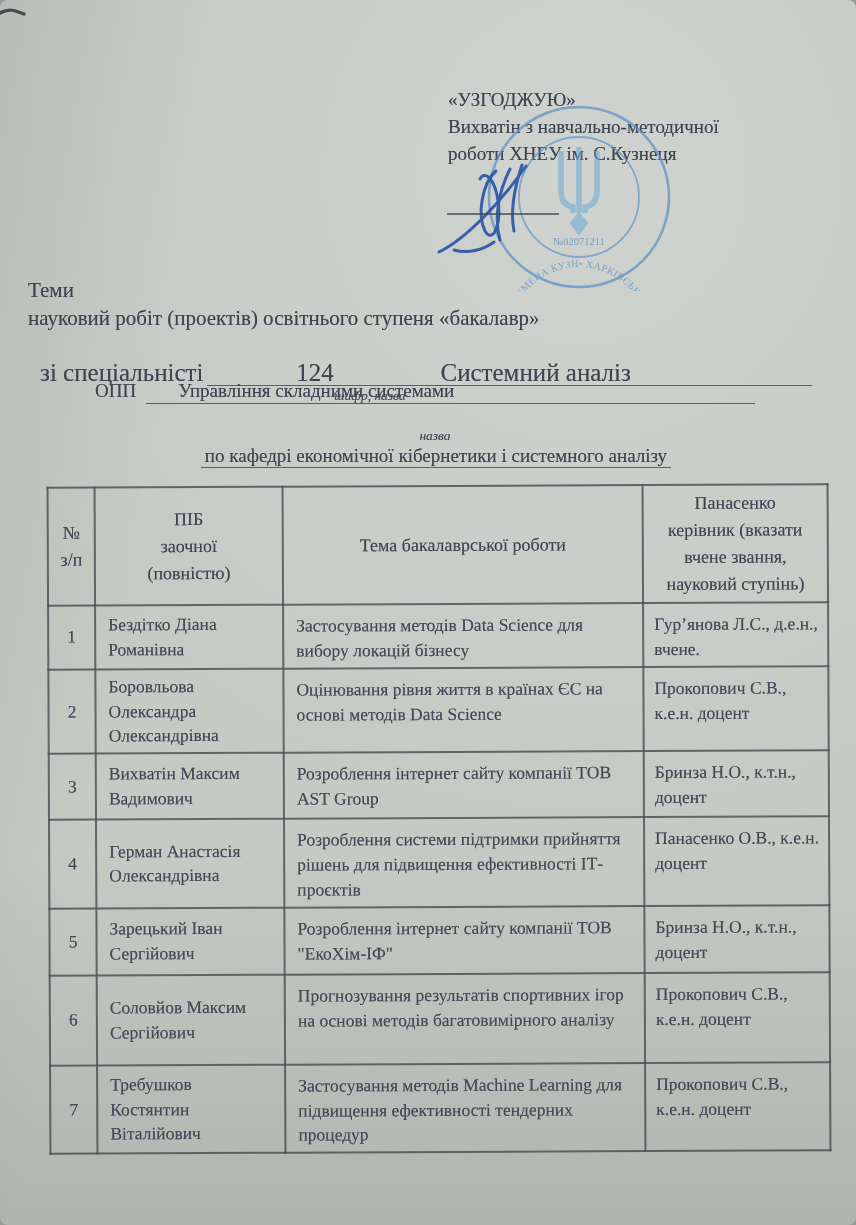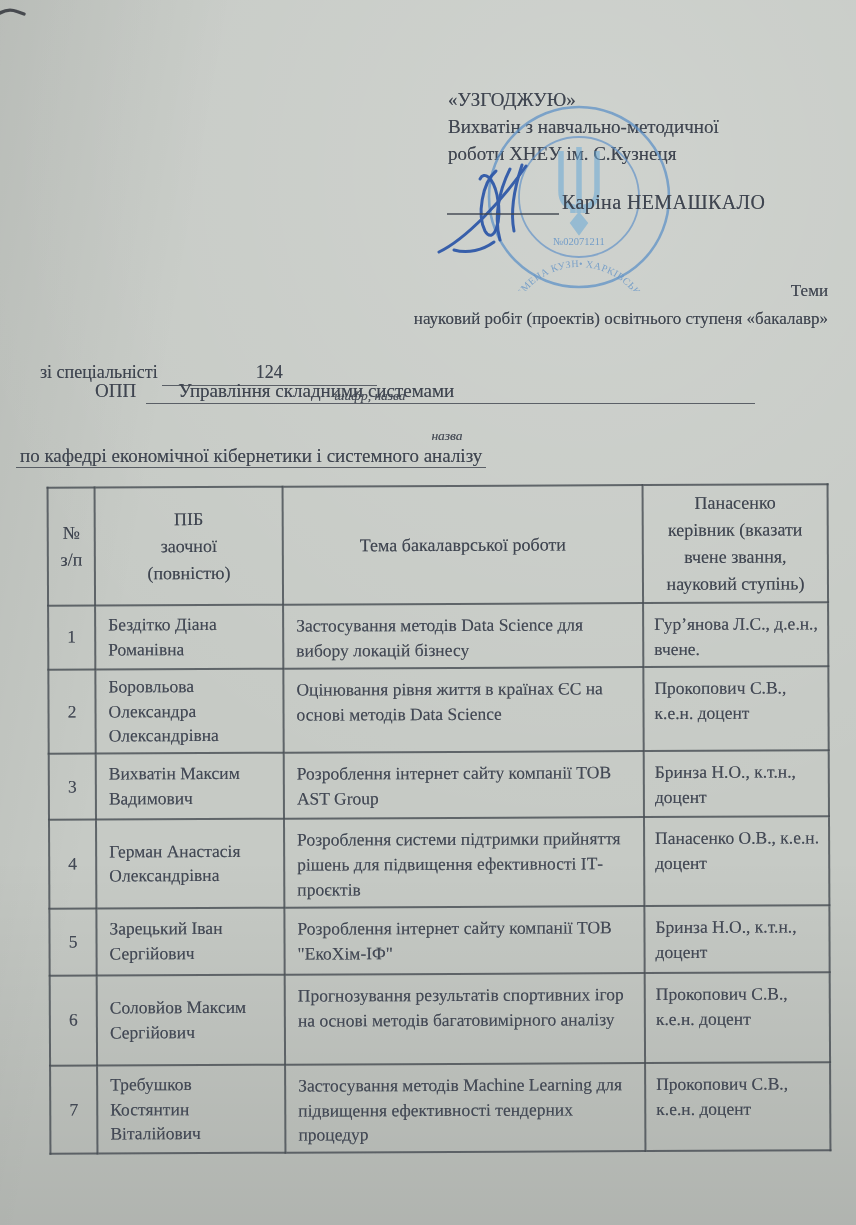--- a/index.html
+++ b/index.html
@@ -5,52 +5,53 @@
   html,body{margin:0;padding:0;background:#999d97;}
   .photo{
     position:relative;width:856px;height:1225px;overflow:hidden;
     background:
       radial-gradient(130% 95% at 68% 14%, rgba(255,255,255,.16), rgba(255,255,255,0) 58%),
       linear-gradient(to bottom, rgba(0,0,0,0) 70%, rgba(0,0,0,.11) 100%),
       linear-gradient(100deg, rgba(0,0,0,.07), rgba(0,0,0,0) 22%),
       #c6cac5;
     font-family:"Liberation Serif","DejaVu Serif",serif;
     color:#3f4550;
+    border-radius:8px;
   }
   .photo *{box-sizing:border-box;}
   .txt{text-shadow:0 0 .4px rgba(62,68,78,.55);}
 
   
   .pen-mark{position:absolute;left:0;top:2px;}
 
   
   .approval{position:absolute;left:448px;top:86px;font-size:19px;line-height:27px;white-space:nowrap;}
   .sig-line{position:absolute;left:447px;top:213px;width:112px;border-bottom:2px solid rgba(62,68,78,.7);}
   .sig-name{position:absolute;left:562px;top:191px;font-size:20px;letter-spacing:.4px;white-space:nowrap;}
 
   
   .stamp{position:absolute;left:485px;top:103px;filter:blur(.55px);opacity:.93;}
   
   .signature{position:absolute;left:436px;top:153px;filter:blur(.25px);}
 
   
-  .title-block{position:absolute;left:28px;top:277px;width:800px;text-align:right;font-size:17px;line-height:27.5px;}
+  .title-block{position:absolute;left:28px;top:277px;width:800px;text-align:left;font-size:21px;line-height:27.5px;}
 
   .u{border-bottom:1.7px solid rgba(62,68,78,.8);}
-  .spec-row{position:absolute;left:40px;top:360px;width:772px;display:flex;font-size:18px;line-height:25px;}
+  .spec-row{position:absolute;left:40px;top:360px;width:772px;display:flex;font-size:25px;line-height:25px;}
   .spec-row .lbl{flex:0 0 auto;padding-right:4px;}
   .spec-row .seg-code{flex:0 0 215px;text-align:center;}
   .spec-row .seg-name{flex:1 1 auto;text-align:left;padding-left:18px;}
   .caption-small{position:absolute;font-size:13.5px;color:#474d57;font-style:italic;}
   .cap1{left:290px;top:388px;width:160px;text-align:center;}
   .opp-row{position:absolute;left:95px;top:378px;width:660px;display:flex;font-size:19px;line-height:25px;}
   .opp-row .lbl{flex:0 0 auto;padding-right:10px;}
   .opp-row .seg-name{flex:1 1 auto;text-align:left;padding-left:32px;}
-  .cap2{left:367px;top:428px;width:160px;text-align:center;}
-  .dept-line{position:absolute;left:0;top:445px;width:856px;text-align:left;font-size:19px;padding-left:16px;}
+  .cap2{left:355px;top:428px;width:160px;text-align:center;}
+  .dept-line{position:absolute;left:0;top:445px;width:856px;text-align:center;font-size:19px;padding-left:16px;}
   .dept-line span{padding:0 4px 1px 4px;}
 
   
   table.doc-table{
     position:absolute;left:48px;top:485px;width:780px;
     border-collapse:collapse;table-layout:fixed;
     transform:rotate(-0.25deg);transform-origin:50% 50%;
   }
   .doc-table th,.doc-table td{border:2px solid rgba(72,78,84,.82);}
   .doc-table th{
@@ -102,30 +103,30 @@
     <g fill="none" stroke="#2b55a8" stroke-width="3" stroke-linecap="round" opacity=".92">
       <path d="M3,99 C30,86 66,48 90,13"></path>
       <path d="M60,18 C46,30 41,62 49,78 C57,92 67,70 61,42 C57,24 48,18 44,26"></path>
       <path d="M74,16 C62,40 58,66 64,87"></path>
       <path d="M86,12 C78,36 74,58 78,78"></path>
       <path d="M18,97 C32,101 47,97 58,89"></path>
     </g>
   </svg>
 
   <div class="sig-line"></div>
-  <div class="sig-name txt">Каріна НЕМАШКАЛО</div>
 
   <div class="title-block txt">
     <div>Теми</div>
     <div>науковий робіт (проектів) освітнього ступеня «бакалавр»</div>
   </div>
 
   <div class="spec-row txt">
     <span class="lbl">зі спеціальністі</span>
     <span class="seg-code u">124</span>
+    <span class="seg-name u">Системний аналіз</span>
   </div>
   <div class="caption-small cap1 txt">шифр, назва</div>
 
   <div class="opp-row txt">
     <span class="lbl">ОПП</span>
     <span class="seg-name u">Управління складними системами</span>
   </div>
   <div class="caption-small cap2 txt">назва</div>
 
   <div class="dept-line txt">

